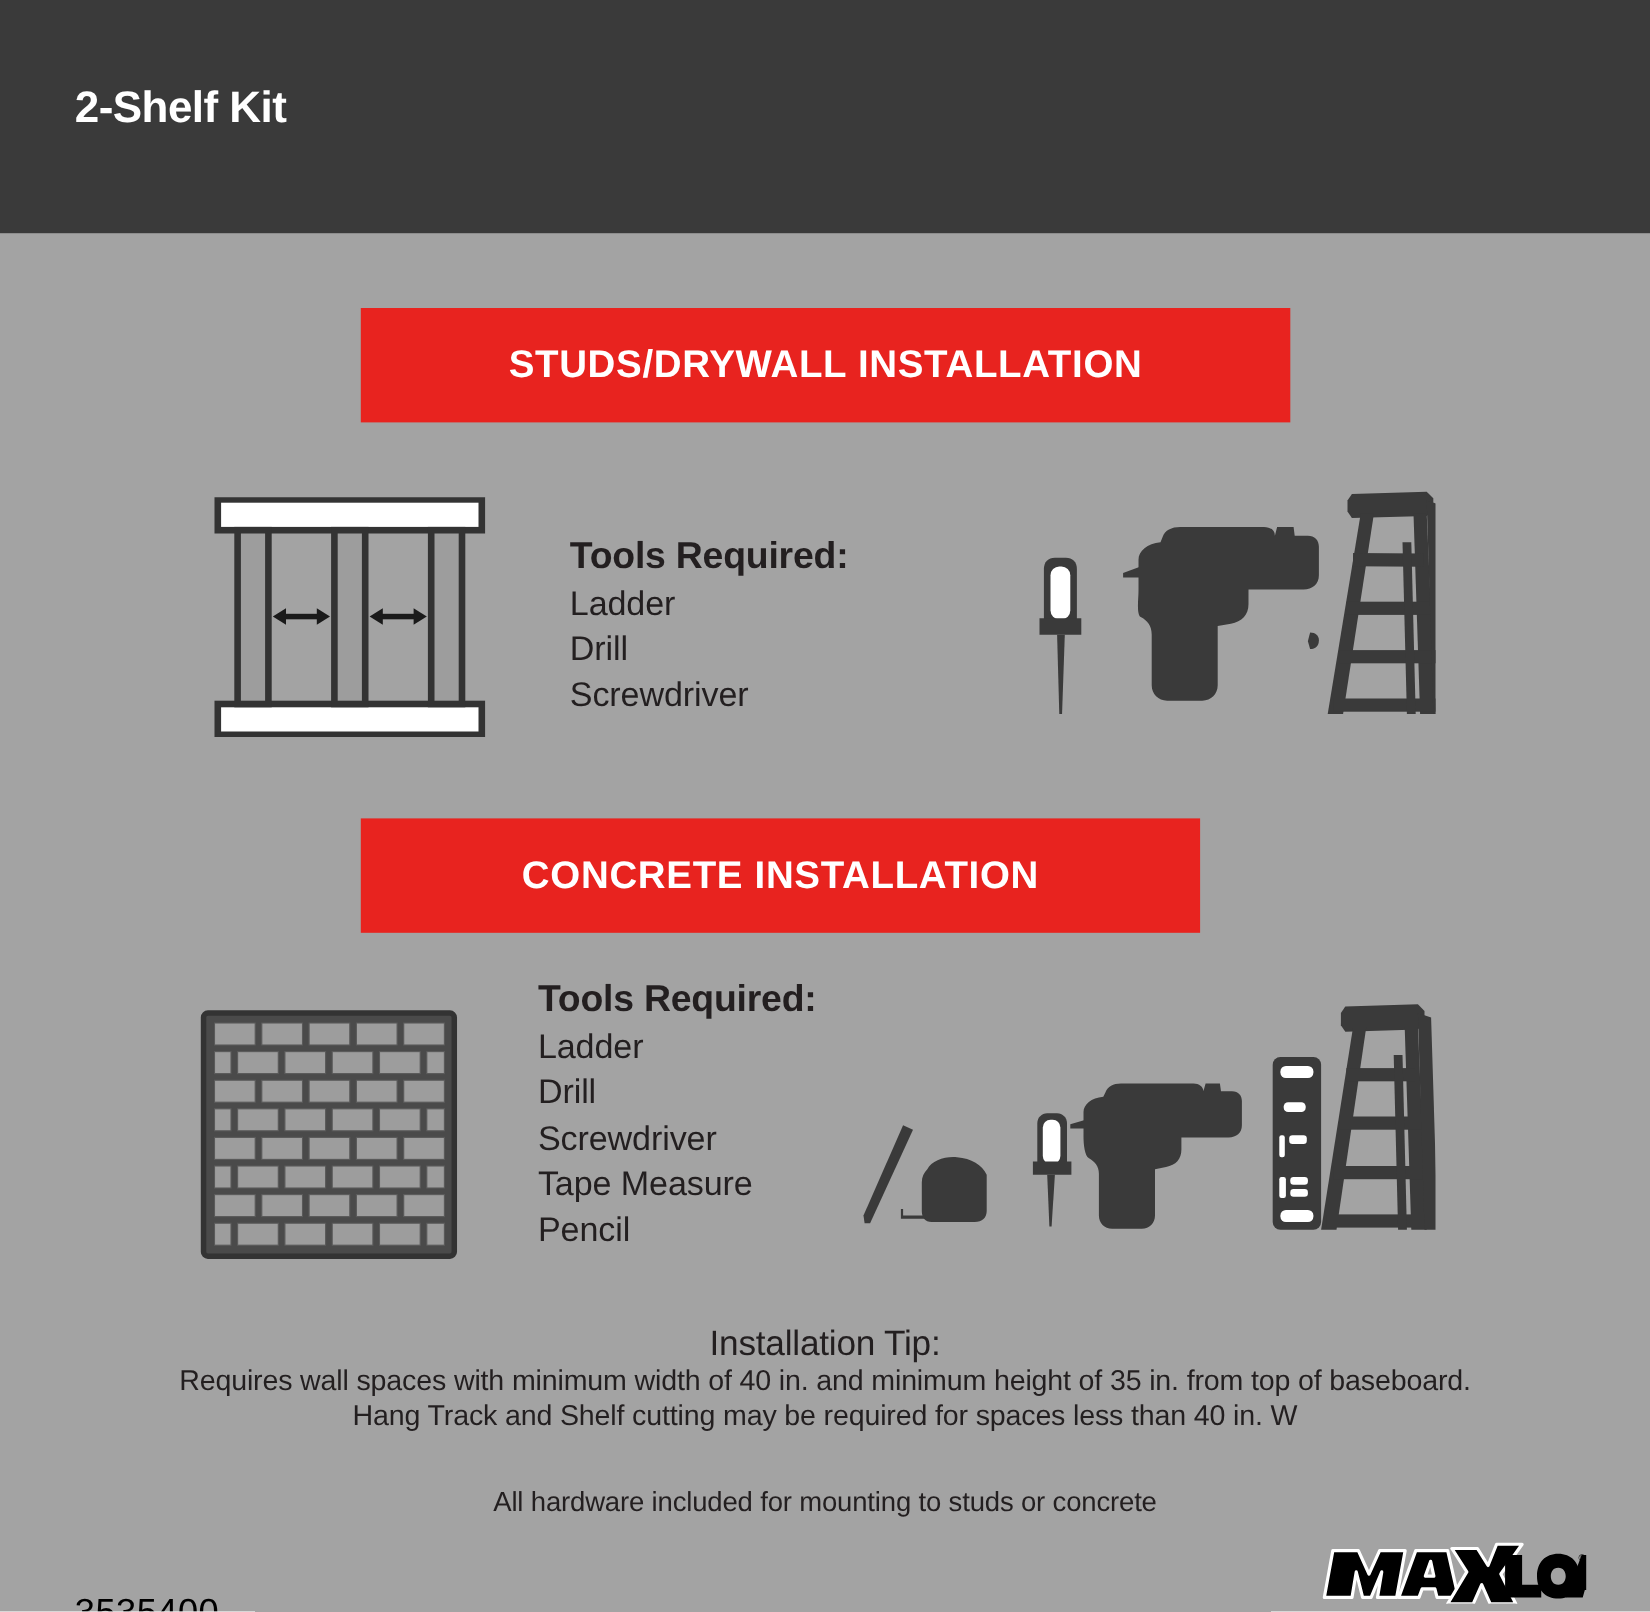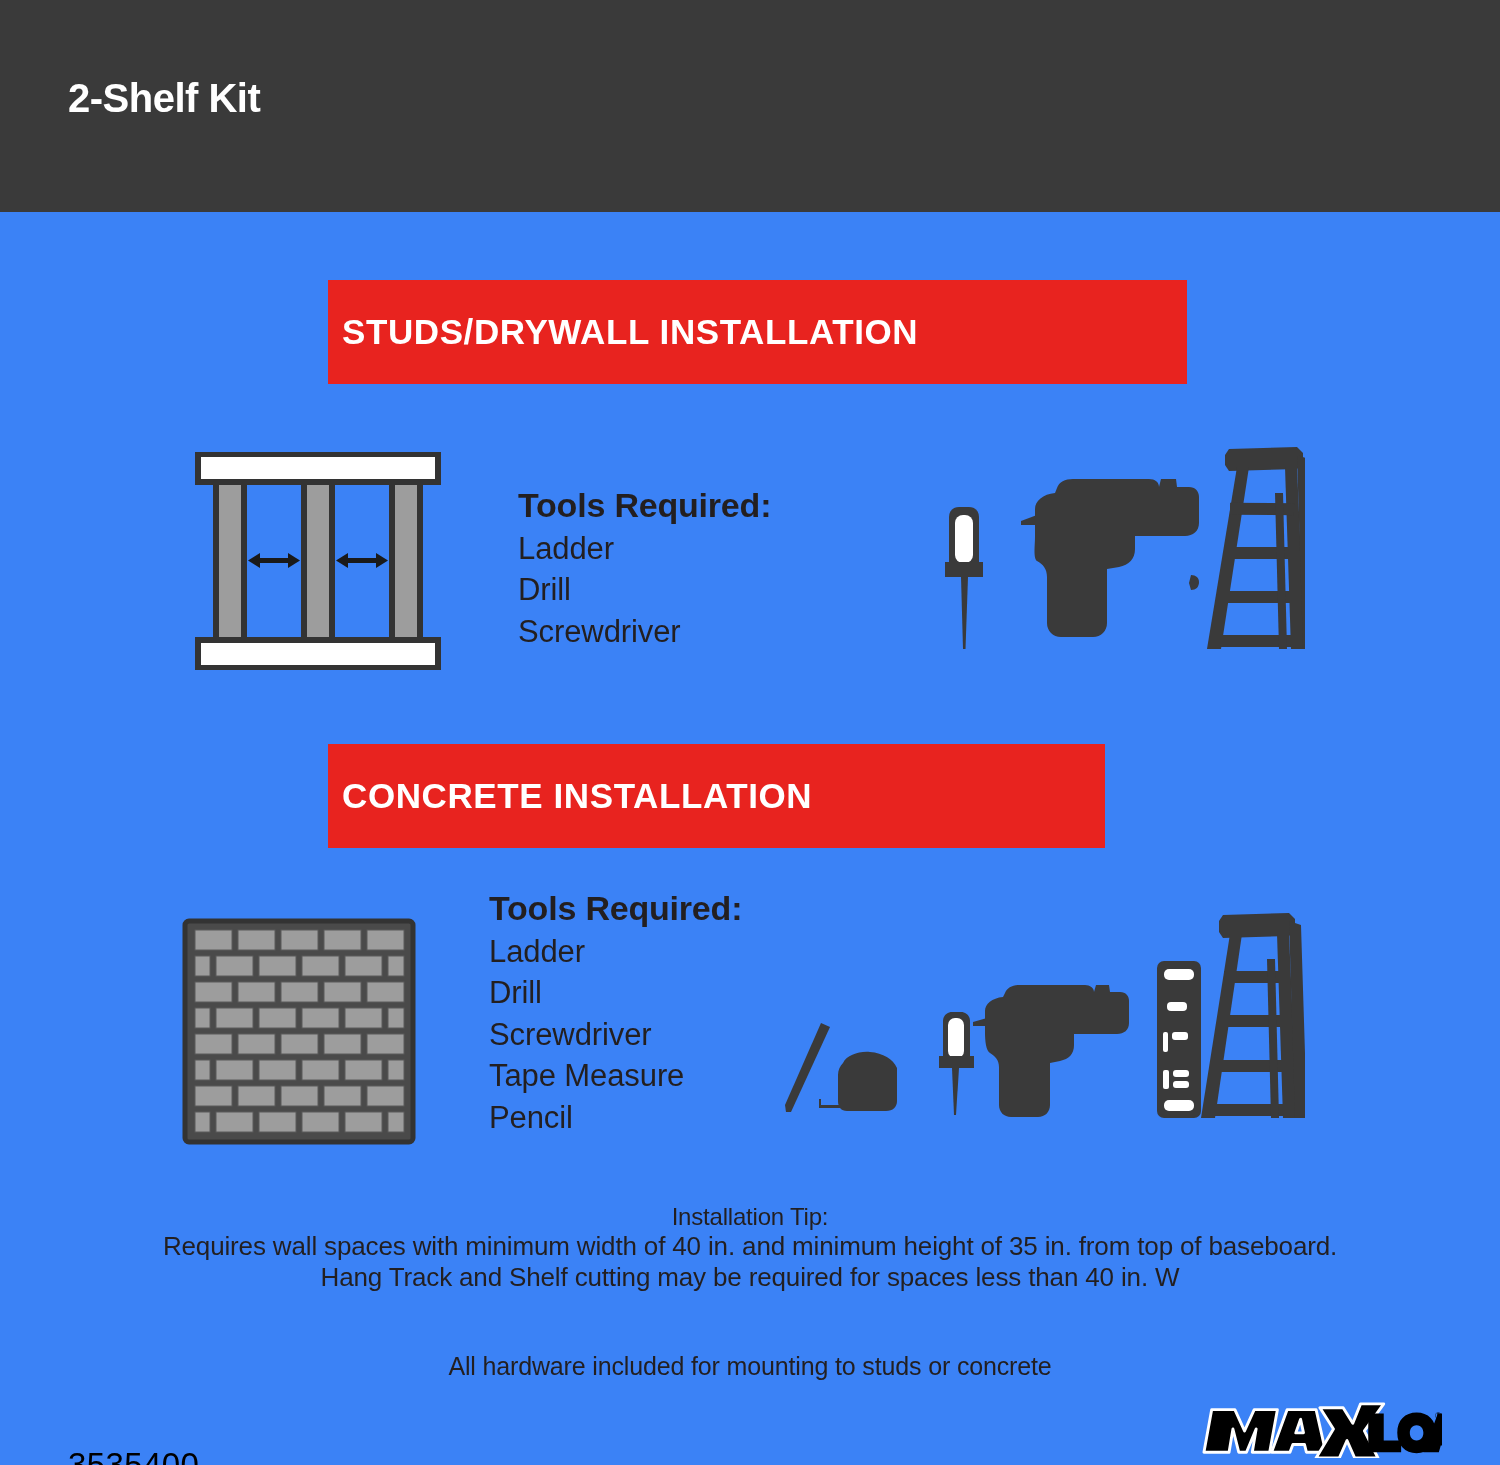--- a/index.html
+++ b/index.html
@@ -8,21 +8,21 @@
     background: #ffffff;
   }
   body {
     font-family: "Liberation Sans", sans-serif;
     -webkit-font-smoothing: antialiased;
   }
   #page {
     position: relative;
     width: 1500px;
     height: 1465px;
-    background: #3b82f6;
+    background: #a3a3a3;
     overflow: hidden;
   }
 
   
   #header {
     position: absolute;
     left: 0; top: 0;
     width: 1500px;
     height: 212px;
     background: #3a3a3a;
@@ -58,21 +58,21 @@
     line-height: 1.12;
     white-space: nowrap;
   }
 
   
   .red-banner {
     position: absolute;
     background: #e8231f;
     display: flex;
     align-items: center;
-    padding-left: 14px;
+    justify-content: center;
   }
   .red-banner-label {
     color: #ffffff;
     font-size: 35px;
     font-weight: bold;
     letter-spacing: 0.6px;
     white-space: nowrap;
   }
   #banner-studs {
     left: 328px;
@@ -144,21 +144,21 @@
 
   
   #tip-block {
     position: absolute;
     left: 0;
     top: 1203px;
     width: 1500px;
     text-align: center;
   }
   #tip-heading {
-    font-size: 24px;
+    font-size: 32px;
     font-weight: normal;
     color: #231f20;
     letter-spacing: -0.2px;
   }
   .tip-line {
     font-size: 26px;
     font-weight: normal;
     color: #231f20;
     letter-spacing: -0.15px;
   }

